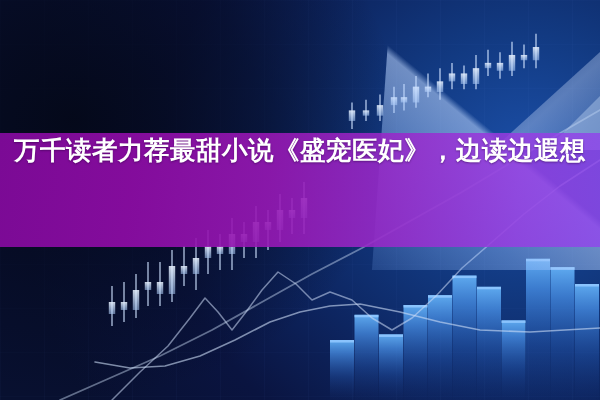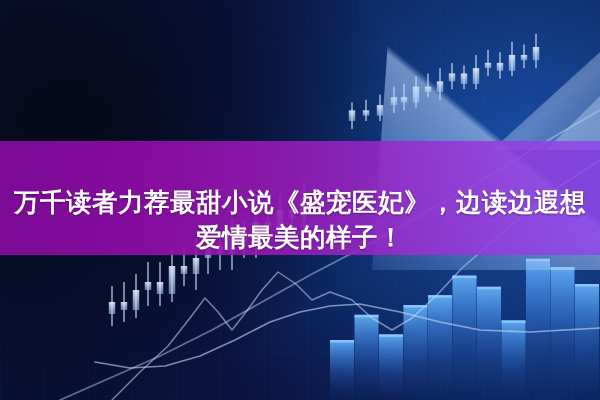--- a/index.html
+++ b/index.html
@@ -52,34 +52,34 @@
     position: absolute;
     inset: 0;
     width: 600px;
     height: 400px;
   }
 
   
   .banner {
     position: absolute;
     left: 0;
-    top: 141px;
+    top: 133px;
     width: 600px;
     height: 114px;
     background: linear-gradient(94deg,
         rgba(132,10,158,0.93) 0%,
         rgba(142,12,166,0.92) 22%,
         rgba(150,24,180,0.90) 45%,
         rgba(152,45,205,0.88) 68%,
         rgba(150,62,226,0.86) 86%,
         rgba(143,72,235,0.85) 100%);
     display: flex;
     flex-direction: column;
     align-items: center;
-    justify-content: flex-end;
+    justify-content: space-between;
     box-sizing: border-box;
     padding: 0 8px;
   }
   .banner-line {
     color: #ffffff;
     font-weight: 700;
     font-size: 25.5px;
     line-height: 35px;
     letter-spacing: 0.5px;
     white-space: nowrap;
@@ -218,16 +218,15 @@
       </g>
 
     <polygon points="600,52 600,150 492,150" fill="url(#sheenGrad)" opacity="0.75"></polygon>
     <polygon points="600,96 600,150 546,150" fill="#b9cfee" opacity="0.45"></polygon>
   </svg>
 
   <div class="diag-sheen"></div>
 
   <div class="banner">
     <div class="banner-line l1">万千读者力荐最甜小说《盛宠医妃》，边读边遐想</div>
-    <div class="banner-line l2">爱情最美的样子！</div>
   </div>
 
 </div>
 
 </body></html>

